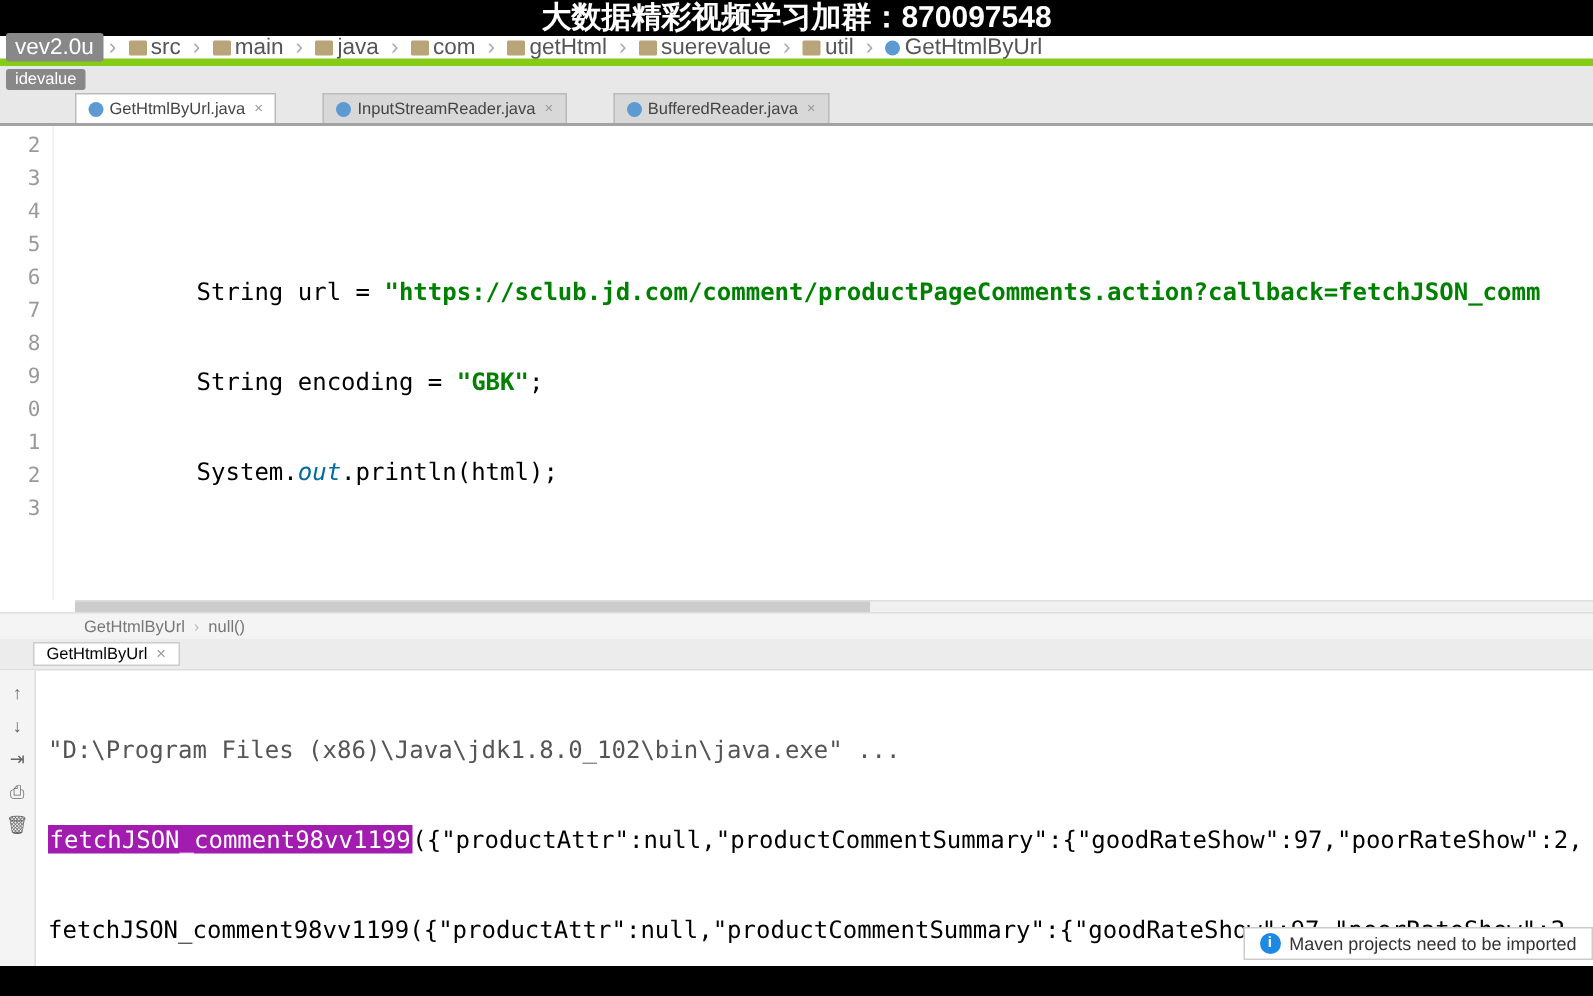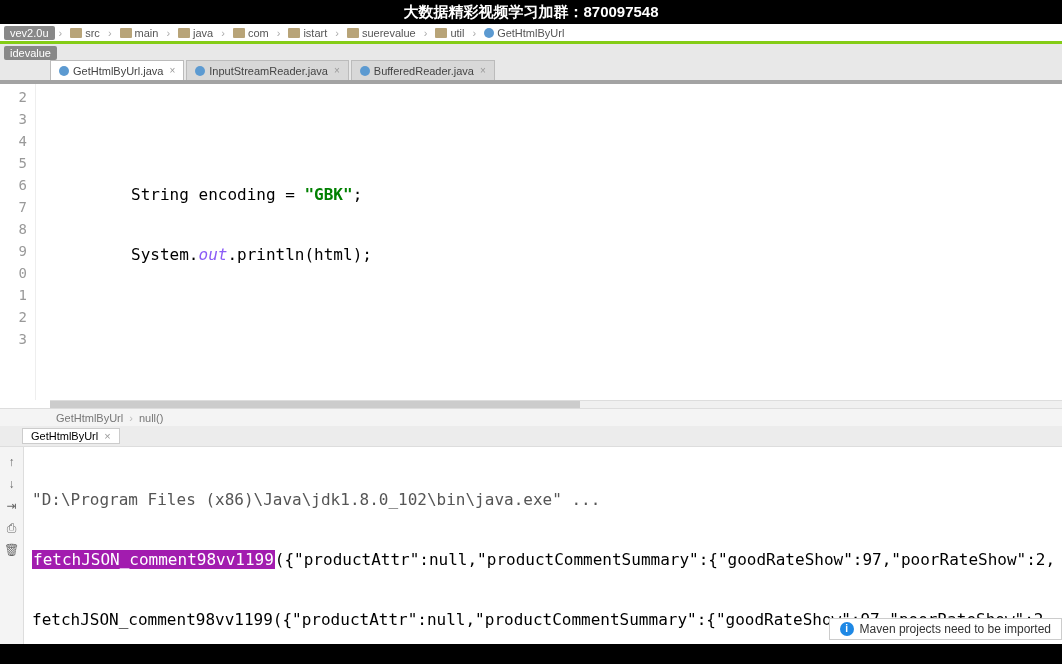--- a/index.html
+++ b/index.html
@@ -1,38 +1,38 @@
 <!DOCTYPE html>
 <html><head>
 <meta charset="utf-8">
 <style>
 * { margin: 0; padding: 0; box-sizing: border-box; }
 body { font-family: "Segoe UI", Arial, sans-serif; font-size: 12px; background: #fff; width: 1062px; height: 664px; overflow: hidden; position: relative; }
-.top-banner { background: #000; color: #fff; text-align: center; font-size: 15px; height: 24px; line-height: 24px; font-weight: bold; }
-.breadcrumb-bar { height: 20px; background: #fff; border-bottom: 3px solid #84cc16; display: flex; align-items: center; padding: 0 4px; font-size: 11px; color: #555; }
+.top-banner { background: #000; color: #fff; text-align: center; font-size: 20px; height: 24px; line-height: 24px; font-weight: bold; }
+.breadcrumb-bar { height: 20px; background: #fff; border-bottom: 5px solid #84cc16; display: flex; align-items: center; padding: 0 4px; font-size: 15px; color: #555; }
 .bc-dark { background: #888; color: #fff; padding: 1px 6px; border-radius: 2px; margin-right: 2px; display: inline-flex; align-items: center; }
 .bc-item { display: inline-flex; align-items: center; margin: 0 2px; padding: 1px 4px; color: #555; }
 .bc-item .folder-icon { width: 12px; height: 10px; background: #b8a478; margin-right: 3px; border-radius: 1px; }
 .bc-item .class-icon { width: 10px; height: 10px; background: #5c9ad1; border-radius: 50%; margin-right: 3px; }
 .bc-sep { color: #aaa; margin: 0 2px; }
 .breadcrumb-bar2 { height: 18px; background: #e8e8e8; display: flex; align-items: center; padding-left: 4px; font-size: 11px; color: #555; text-align: right; }
-.tabs-bar { height: 22px; background: #e8e8e8; border-bottom: 4px solid #a3a3a3; display: flex; align-items: flex-end; padding-left: 50px; }
+.tabs-bar { height: 22px; background: #e8e8e8; border-bottom: 2px solid #a3a3a3; display: flex; align-items: flex-end; padding-left: 50px; gap: 29px; }
 .tab { display: inline-flex; align-items: center; padding: 2px 8px; margin-right: 2px; background: #d8d8d8; border: 1px solid #bbb; border-bottom: none; font-size: 11px; color: #444; height: 20px; cursor: pointer; }
 .tab.active { background: #fff; }
 .tab-icon { width: 10px; height: 10px; background: #5c9ad1; border-radius: 50%; margin-right: 4px; }
 .tab-close { margin-left: 6px; color: #999; font-size: 10px; }
 .editor-area { display: flex; height: 316px; background: #fff; }
 .gutter { width: 36px; background: #fff; text-align: right; padding-right: 8px; font-family: "Consolas", monospace; font-size: 14px; color: #999; padding-top: 2px; border-right: 1px solid #eee; }
 .gutter div { height: 22px; line-height: 22px; }
 .gutter-fold { width: 14px; background: #fff; }
 .code-area { flex: 1; font-family: "Consolas", monospace; font-size: 16px; padding-top: 2px; padding-left: 4px; overflow: hidden; white-space: pre; }
 .code-line { height: 22px; line-height: 22px; }
 .str { color: #008000; font-weight: bold; }
 .method-italic { font-style: italic; }
-.field-purple { color: #8b5cf6; font-style: italic; }
+.field-purple { color: #0369a1; font-style: italic; }
 .normal { color: #000; }
 .run-breadcrumb { height: 18px; background: #f4f4f4; border-top: 1px solid #ddd; display: flex; align-items: center; padding-left: 56px; font-size: 11px; color: #777; }
 .run-breadcrumb .sep { margin: 0 6px; color: #bbb; }
 .run-tabs-bar { height: 20px; background: #ececec; display: flex; align-items: center; font-size: 11px; }
 .run-tab-label { padding: 2px 8px; }
 .run-tab { background: #fff; border: 1px solid #ccc; padding: 1px 8px; margin-left: 6px; display: inline-flex; align-items: center; }
 .run-tab-close { margin-left: 6px; color: #999; }
 .console-area { display: flex; height: 200px; background: #fff; border-top: 1px solid #ddd; }
 .console-toolbar { width: 24px; background: #f4f4f4; display: flex; flex-direction: column; align-items: center; padding-top: 4px; border-right: 1px solid #ddd; }
 .console-toolbar .tbtn { width: 16px; height: 16px; margin: 3px 0; cursor: pointer; display: flex; align-items: center; justify-content: center; color: #666; font-size: 12px; }
@@ -70,21 +70,21 @@
       <span>java</span>
     </span>
   <span class="bc-sep">›</span>
   <span class="bc-item">
       <span class="folder-icon"></span>
       <span>com</span>
     </span>
   <span class="bc-sep">›</span>
   <span class="bc-item">
       <span class="folder-icon"></span>
-      <span>istart</span>
+      <span>getHtml</span>
     </span>
   <span class="bc-sep">›</span>
   <span class="bc-item">
       <span class="folder-icon"></span>
       <span>suerevalue</span>
     </span>
   <span class="bc-sep">›</span>
   <span class="bc-item">
       <span class="folder-icon"></span>
       <span>util</span>
@@ -129,20 +129,21 @@
     <div>8</div>
       <div>9</div>
       <div>0</div>
     <div>1</div>
       <div>2</div>
       <div>3</div>
   </div>
   <div class="gutter-fold"></div>
   <div class="code-area">
     <div class="code-line"></div>
+    <div class="code-line"><span class="normal">        String url = </span><span class="str">"https://sclub.jd.com/comment/productPageComments.action?callback=fetchJSON_comm</span></div>
     <div class="code-line"><span class="normal">        String encoding = </span><span class="str">"GBK"</span><span class="normal">;</span></div>
     <div class="code-line"><span class="normal">        System.</span><span class="field-purple">out</span><span class="normal">.println(html);</span></div>
     
     
     
     
     
     
     
   </div>

